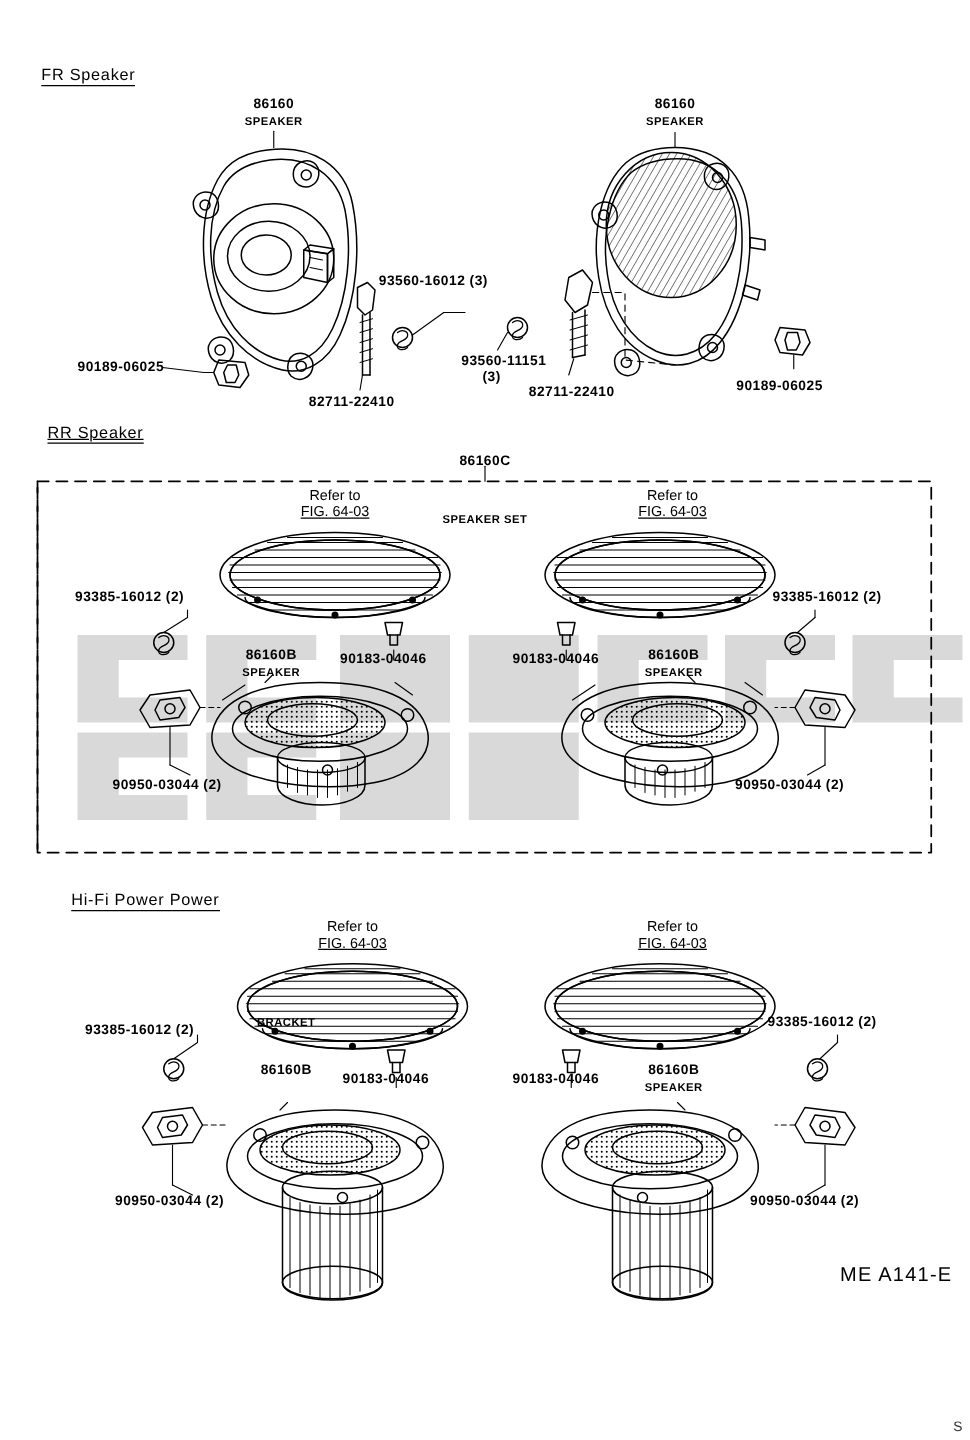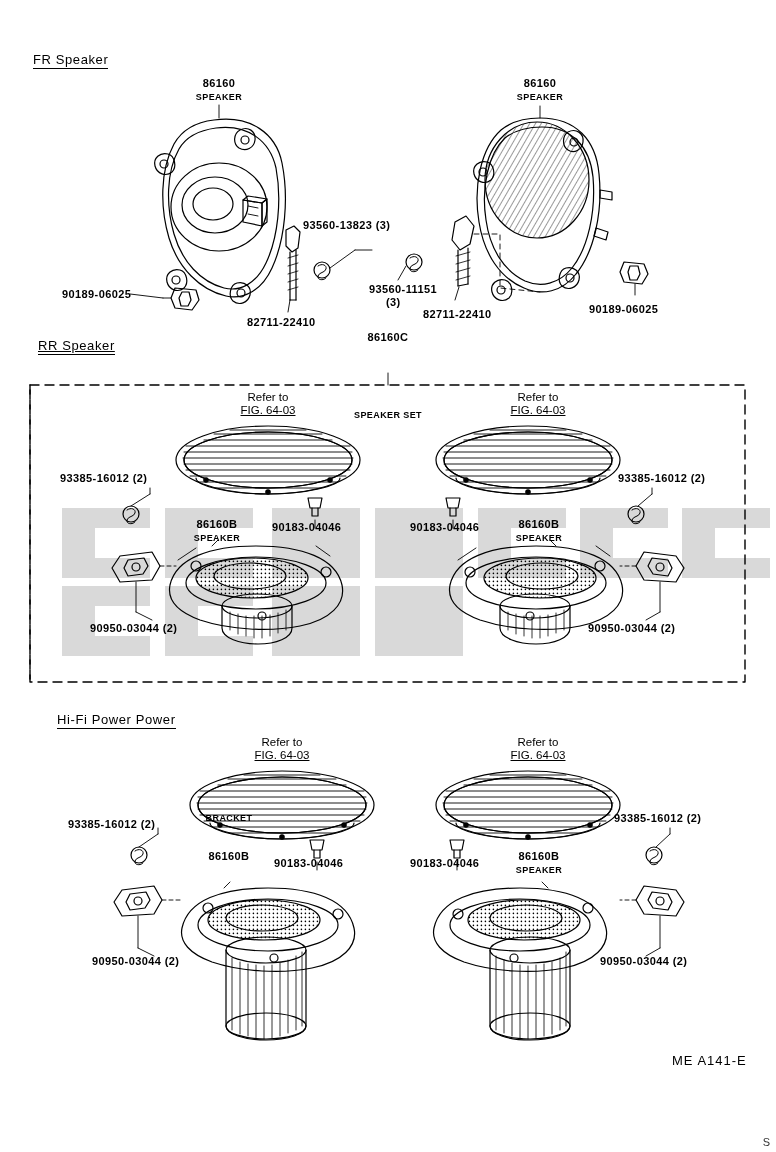--- a/index.html
+++ b/index.html
@@ -45,23 +45,22 @@
   }
   .refer {
     position: absolute;
     font-size: 11.5px;
     line-height: 13px;
     text-align: center;
     white-space: nowrap;
   }
   .footer-code {
     position: absolute;
-    font-size: 13px;
+    font-size: 16px;
     letter-spacing: 1px;
-    margin-top: 41px;
   }
   svg { position: absolute; left: 0; top: 0; }
   .wm { position:absolute; left:0; top:0; }
   .corner {
     position: absolute;
     right: 6px;
     bottom: 4px;
     font-size: 11px;
     color: #333;
   }
@@ -460,28 +459,28 @@
   <div class="section-title" style="left:38px; top:338px;text-decoration:underline;">RR  Speaker</div>
   <div class="section-title" style="left:57px; top:712px;">Hi-Fi Power Power</div>
 
   <div class="lbl center" style="left:173px; top:77px; width:92px;">86160</div>
   <div class="lbl center sub" style="left:173px; top:91px; width:92px;">SPEAKER</div>
 
   <div class="lbl center" style="left:494px; top:77px; width:92px;">86160</div>
   <div class="lbl center sub" style="left:494px; top:91px; width:92px;">SPEAKER</div>
 
   <div class="lbl" style="left:62px; top:288px;">90189-06025</div>
-  <div class="lbl" style="left:303px; top:219px;">93560-13823 (3)</div>
+  <div class="lbl" style="left:303px; top:219px;">93560-16012 (3)</div>
   <div class="lbl" style="left:247px; top:316px;">82711-22410</div>
   <div class="lbl" style="left:369px; top:283px;">93560-11151</div>
   <div class="lbl" style="left:386px; top:296px;">(3)</div>
   <div class="lbl" style="left:423px; top:308px;">82711-22410</div>
   <div class="lbl" style="left:589px; top:303px;">90189-06025</div>
 
-  <div class="lbl center" style="left:342px; top:331px; width:92px;">86160C</div>
+  <div class="lbl center" style="left:342px; top:363px; width:92px;">86160C</div>
   <div class="lbl center sub" style="left:342px; top:377px; width:92px;margin-top:32px;">SPEAKER SET</div>
 
   <div class="refer" style="left:178px; top:391px; width:180px;">
     <div>Refer to</div>
     <div style="text-decoration:underline;">FIG. 64-03</div>
   </div>
   <div class="refer" style="left:448px; top:391px; width:180px;">
     <div>Refer to</div>
     <div style="text-decoration:underline;">FIG. 64-03</div>
   </div>

